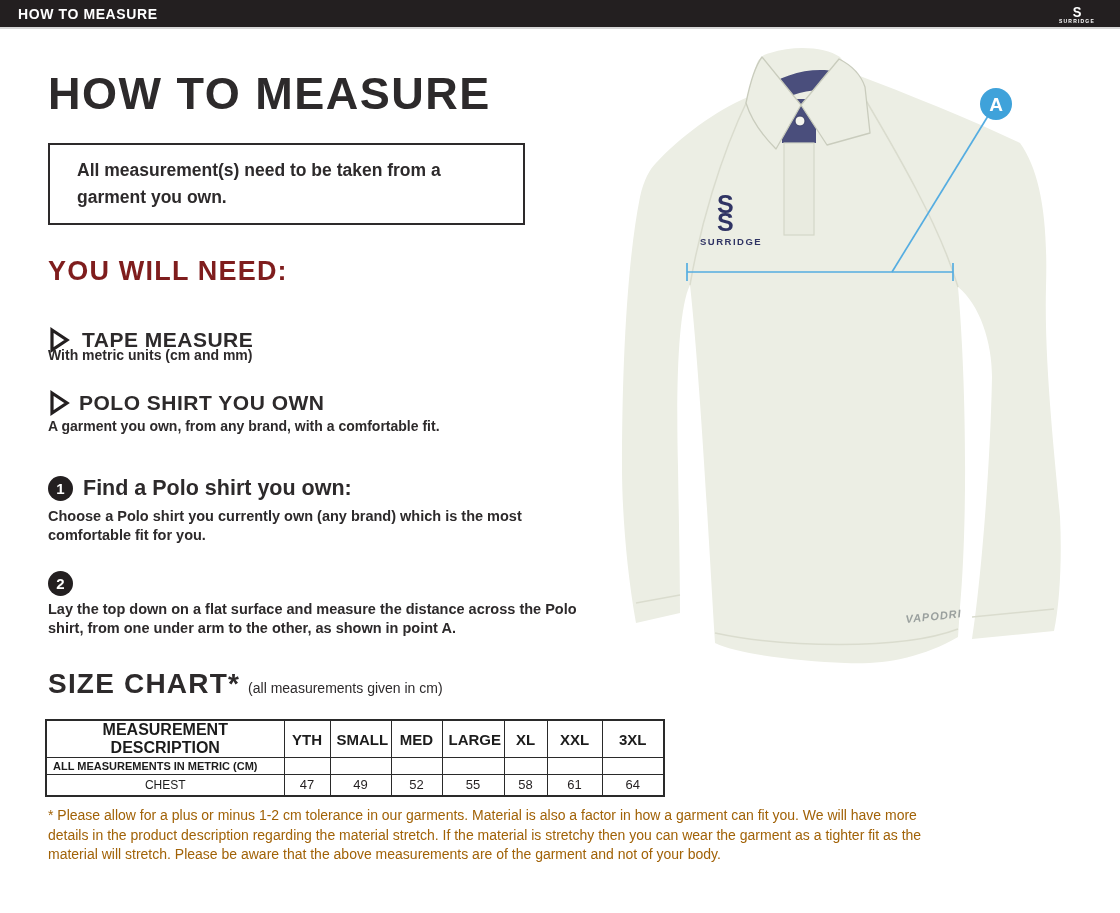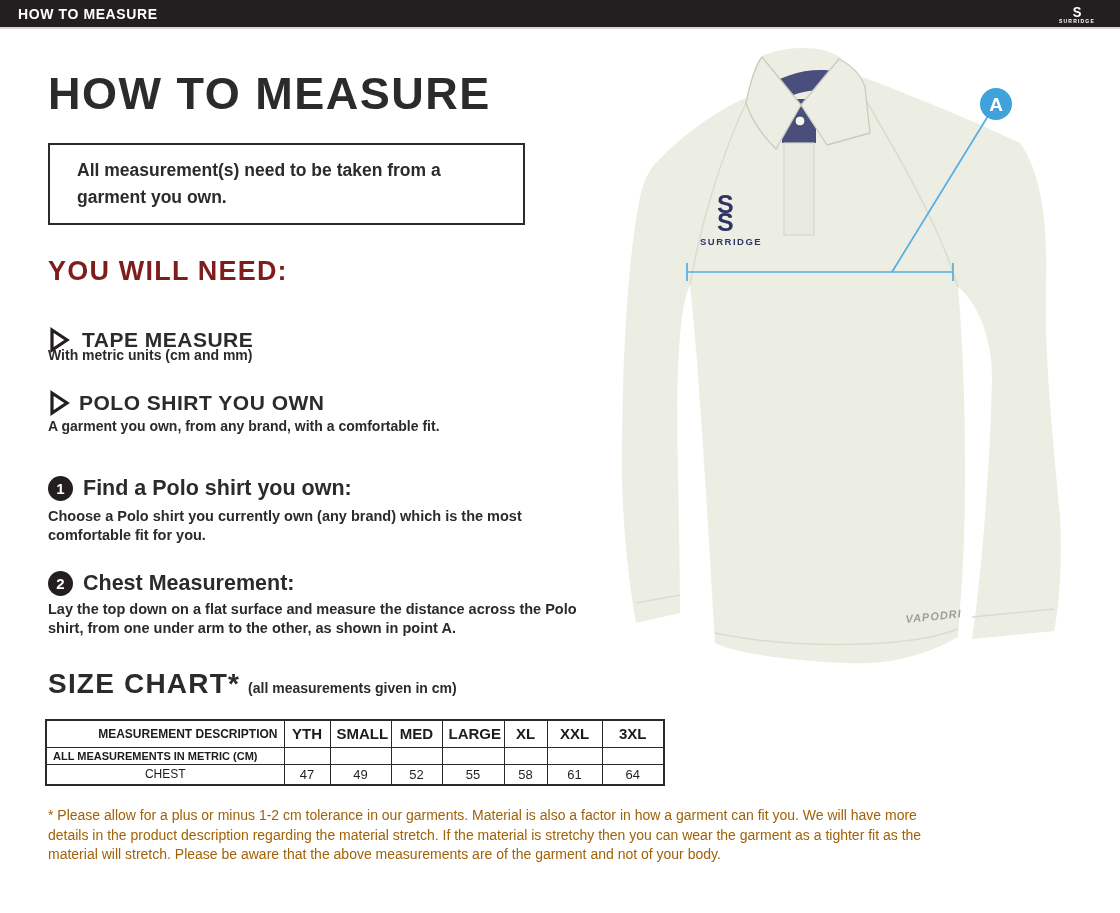--- a/index.html
+++ b/index.html
@@ -37,27 +37,27 @@
   .step-1 { top:476px; } .step-2 { top:571px; }
   .step-badge { width:25px; height:25px; border-radius:50%; background:#231f20; color:#ffffff;
     display:flex; align-items:center; justify-content:center; font-size:15px; font-weight:bold; flex:0 0 25px; }
   .step-title { font-size:21.5px; font-weight:bold; color:#2d2a2b; }
   .step-desc { position:absolute; left:48px; width:548px; font-size:14.5px; font-weight:bold;
     line-height:1.32; color:#2d2a2b; }
   .step-desc-1 { top:507px; } .step-desc-2 { top:600px; }
 
   .size-chart-head { position:absolute; left:48px; top:668px; display:flex; align-items:baseline; gap:8px; }
   .size-chart-title { font-size:28px; font-weight:bold; letter-spacing:1.2px; color:#2d2a2b; }
-  .size-chart-subtitle { font-size:14px; font-weight:bold; color:#2d2a2b; }
+  .size-chart-subtitle { font-size:14px; font-weight:normal; color:#2d2a2b; }
 
   table.size-chart { position:absolute; left:45px; top:719px; width:618px; border-collapse:collapse;
     table-layout:fixed; border:2px solid #2a2a2a; }
   table.size-chart th, table.size-chart td { border:1px solid #2a2a2a; padding:0 6px; }
   table.size-chart th { height:27px; font-size:15px; font-weight:bold; text-align:center; color:#1c1c1c; }
-  table.size-chart th.desc-col { text-align:right; font-size:12px;margin-left:24px; }
+  table.size-chart th.desc-col { text-align:center; font-size:16px;margin-left:24px; }
   td.row-label { font-size:11px; font-weight:bold; text-align:left; color:#1c1c1c; }
   tr.metric-row td { height:17px; }
   tr.value-row td { height:21px; font-size:13px; text-align:center; }
   tr.value-row td.row-label { font-size:12px; font-weight:normal; }
 
   .footnote { position:absolute; left:48px; top:806px; width:878px; font-size:14px;
     line-height:1.4; color:#a16207; }
 
   .shirt-figure { position:absolute; left:620px; top:42px; width:500px; height:640px; }
 </style>
@@ -103,21 +103,20 @@
       <span>1</span>
     </div>
     <span class="step-title">Find a Polo shirt you own:</span>
   </div>
   <div class="step-desc step-desc-1">Choose a Polo shirt you currently own (any brand) which is the most comfortable fit for you.</div>
 
   <div class="step-item step-2">
     <div class="step-badge">
       <span>2</span>
     </div>
-    <span class="step-title">Chest Measurement:</span>
   </div>
   <div class="step-desc step-desc-2">Lay the top down on a flat surface and measure the distance across the Polo shirt, from one under arm to the other, as shown in point A.</div>
 
   <div class="size-chart-head">
     <span class="size-chart-title">SIZE CHART*</span>
     <span class="size-chart-subtitle">(all measurements given in cm)</span>
   </div>
 
   <table class="size-chart">
     <colgroup>

